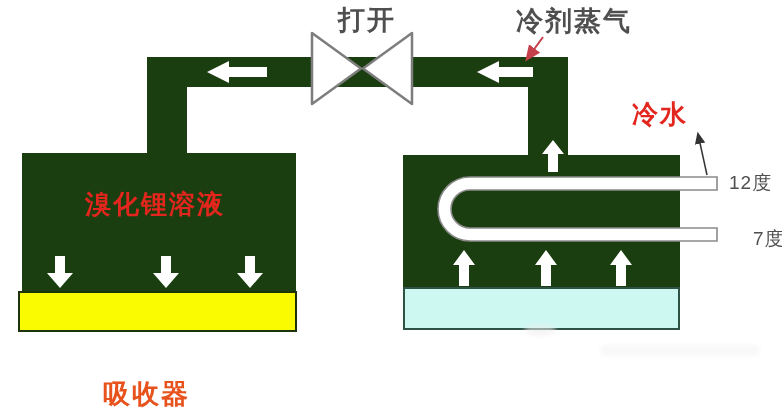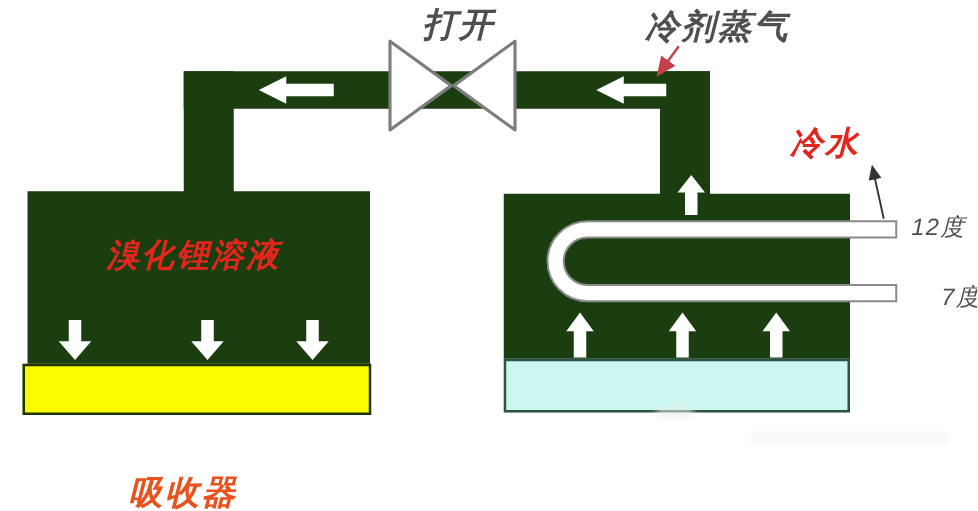--- a/index.html
+++ b/index.html
@@ -2,21 +2,20 @@
 <html style="--vessel-green: #1a3e0f; --solution-yellow: #fafa00; --chilled-water-cyan: #cdf8f2; --red-text: #e3261d; --orange-red-text: #e7521d; --gray-text: #4f4f4f; --arrow-white: #ffffff; --valve-outline: #7d7d7d; --tube-outline: #8a8a8a; --callout-red: #c6404a; --callout-black: #333333;"><head>
 <meta charset="utf-8">
 <style>
   html,body{margin:0;padding:0;background:#ffffff;}
   .stage{
     position:relative;
     width:782px;height:409px;
     background:#ffffff;
     overflow:hidden;
     font-family:"Liberation Sans","DejaVu Sans",sans-serif;
-    font-style:italic;
   }
   .abs{position:absolute;box-sizing:border-box;}
   .pipe{background:var(--vessel-green,#1a3e0f);}
   .vessel{background:var(--vessel-green,#1a3e0f);}
   .liquid-yellow{
     background:var(--solution-yellow,#fafa00);
     border:2px solid #1d330b;
   }
   .liquid-cyan{
     background:var(--chilled-water-cyan,#cdf8f2);

